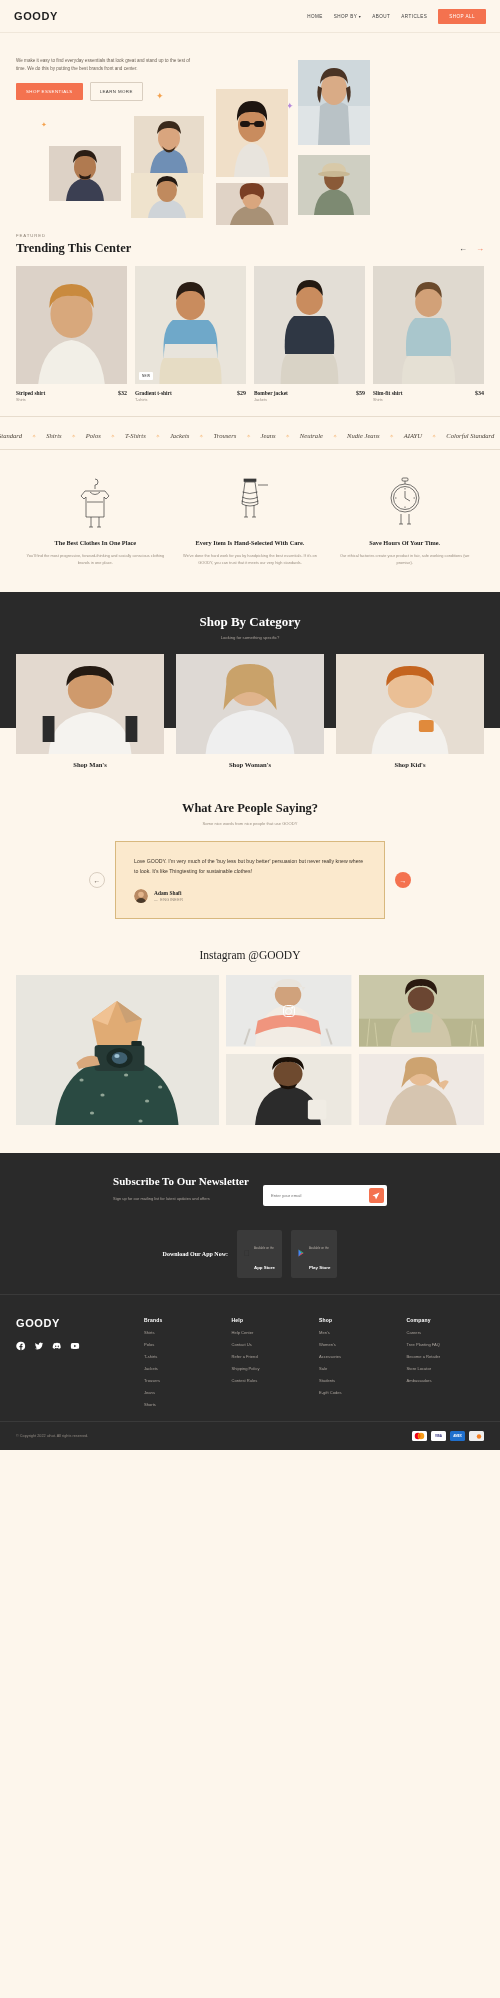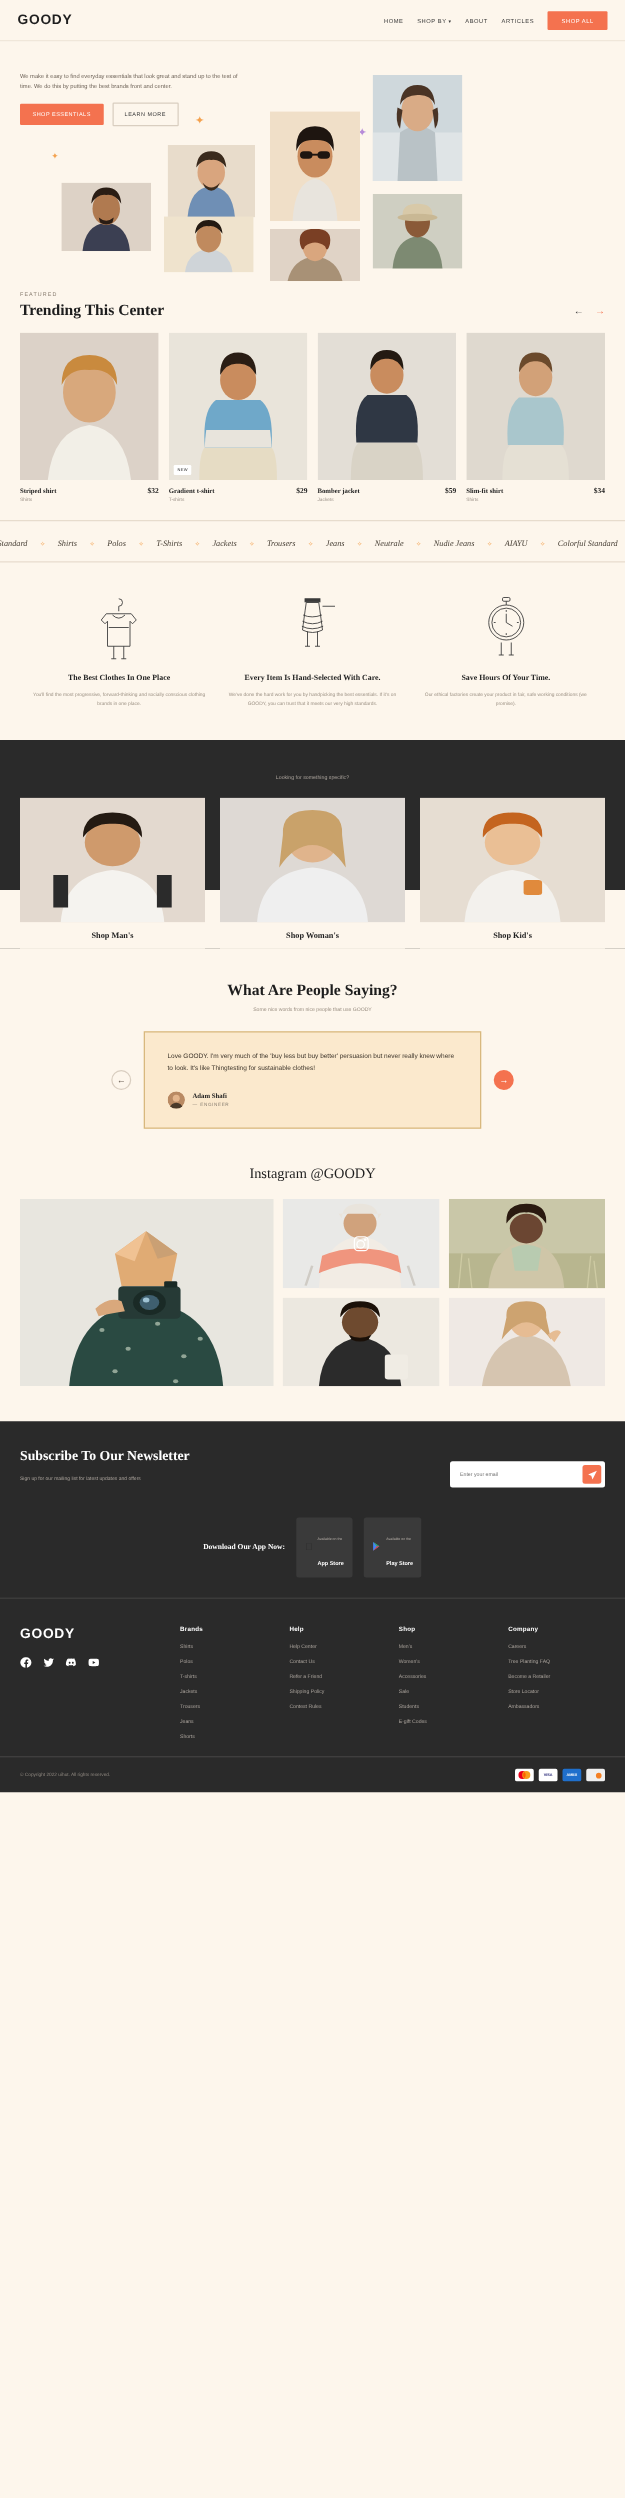--- a/index.html
+++ b/index.html
@@ -169,21 +169,21 @@
   }
   .ig-mark:before {
     content: ""; position: absolute; width: 1.6px; height: 1.6px; background: #fff;
     border-radius: 50%; transform: translate(3.2px, -3.2px);
   }
 
   
   .news {
     background: #2a2a2a; color: #fff;
     padding: 22px 16px 18px;
-    display: flex; align-items: flex-start; justify-content: space-between; gap: 14px;
+    display: flex; align-items: flex-start; justify-content: center; gap: 14px;
   }
   .news-title { font-family: "Liberation Serif", serif; font-size: 11px; font-weight: bold; line-height: 1.25; }
   .news-sub { font-size: 4px; color: #a9a29b; margin-top: 7px; }
   .news-form { display: flex; align-items: center; background: #fff; border-radius: 2px; padding: 3px; margin-top: 10px; width: 124px; }
   .news-input {
     flex: 1; border: none; outline: none; background: transparent;
     font-size: 4.2px; color: #3a3a3a; padding: 4px 5px;
     font-family: "Liberation Sans", sans-serif;
   }
   .news-btn {
@@ -494,20 +494,21 @@
           <path d="M18 38 v10 M26 38 v10"></path>
           <path d="M16 48 h4 M24 48 h4"></path>
         </svg>
       </div>
       <div class="feat-title">Save Hours Of Your Time.</div>
       <div class="feat-desc">Our ethical factories create your product in fair, safe working conditions (we promise).</div>
     </div>
   </div>
 
   <div class="cat-wrap">
+    <div class="cat-title">Shop By Category</div>
     <div class="cat-sub">Looking for something specific?</div>
     <div class="cat-bleed"></div>
     <div class="cat-grid">
       <div class="cat-card">
         <div class="cat-img">
           <svg class="im" viewBox="0 0 100 100" preserveAspectRatio="none">
             <rect width="100" height="100" fill="#e3d9cf"></rect>
             <path d="M22 100 Q24 62 50 58 Q76 62 78 100 Z" fill="#f5f3ef"></path>
             <rect x="18" y="62" width="8" height="26" fill="#2b2b2b"></rect>
             <rect x="74" y="62" width="8" height="26" fill="#2b2b2b"></rect>

